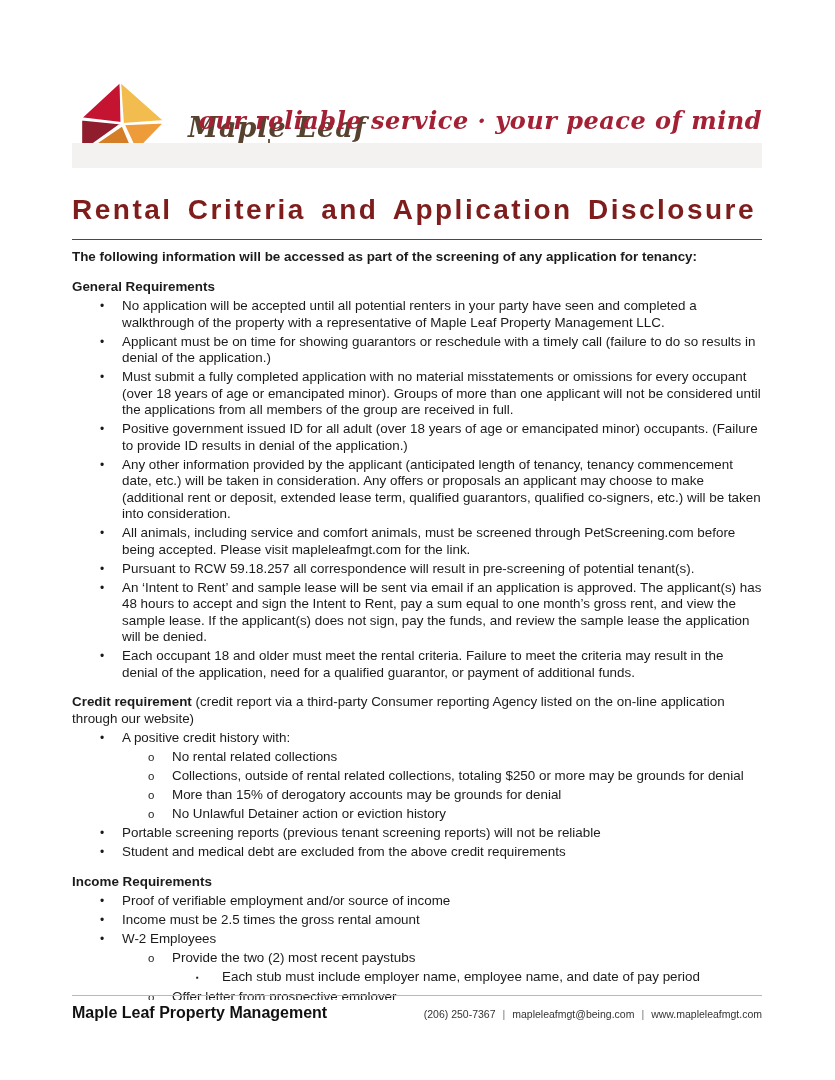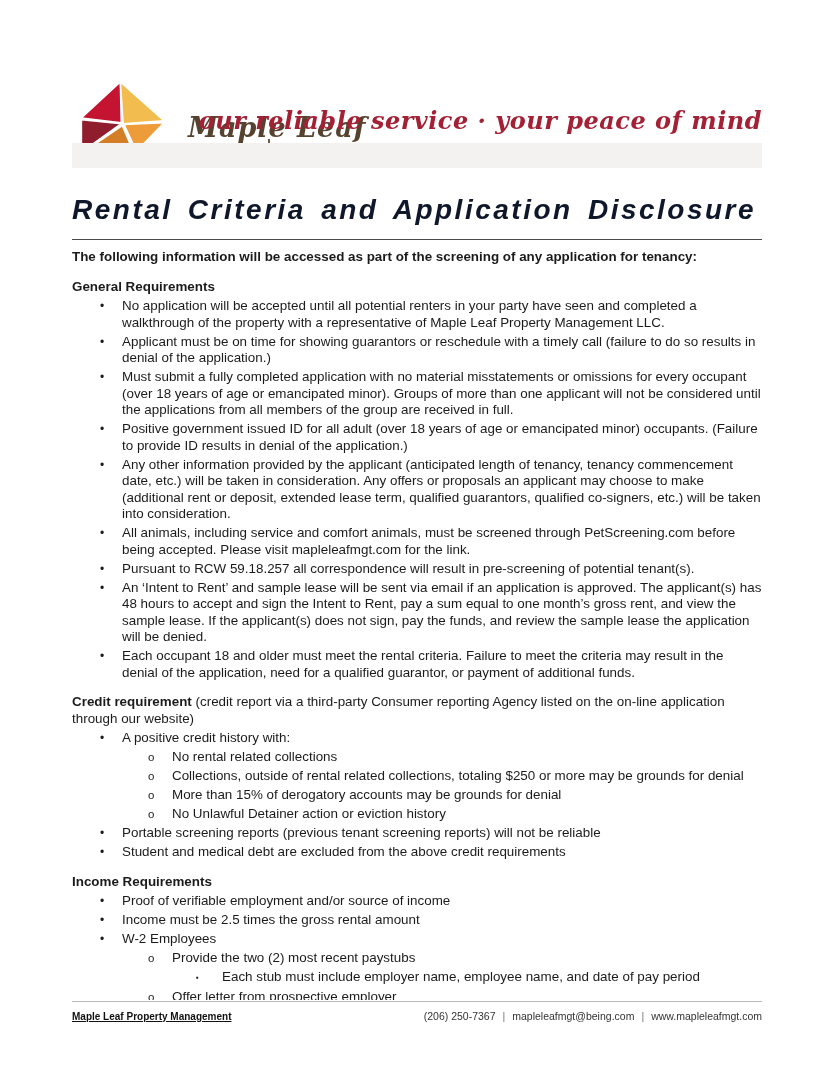--- a/index.html
+++ b/index.html
@@ -65,21 +65,21 @@
   .lvl1 .marker { width: 24px; margin-left: 76px; font-size: 11.5px; }
   .lvl2 .marker { width: 26px; margin-left: 124px; font-size: 8px; line-height: 16.5px; padding-top: 1px; }
   .li-text { flex: 1 1 auto; }
 
   
   .footer {
     position: absolute; left: 72px; bottom: 58px; width: 690px;
     border-top: 1.5px solid #b9b9b9; padding-top: 8px;
     display: flex; justify-content: space-between; align-items: baseline;
   }
-  .footer-company { font-size: 10px; font-weight: bold; color: #111; text-decoration: underline; }
+  .footer-company { font-size: 16px; font-weight: bold; color: #111; }
   .footer-contact { font-size: 10.5px; color: #333; display: flex; gap: 7px; align-items: flex-end; }
   .footer-sep { color: #777; }
 </style>
 </head>
 <body>
 
 <div class="page">
 
   <div class="header">
     <div class="logo-group">
@@ -96,21 +96,21 @@
           <span>PROPERTY</span>
           <span class="brand-stem"></span>
           <span>MANAGEMENT</span>
         </div>
       </div>
     </div>
     <div class="tagline" style="color: rgb(163, 32, 53);">our reliable service · your peace of mind</div>
     <div class="header-band"></div>
   </div>
 
-  <h1 class="doc-title" style="color: #0f172a; font-style: italic;">Rental Criteria and Application Disclosure</h1>
+  <h1 class="doc-title" style="color: #7f1d1d;">Rental Criteria and Application Disclosure</h1>
   <div class="title-rule"></div>
 
   <div class="doc-body">
     <p class="intro">The following information will be accessed as part of the screening of any application for tenancy:</p>
     <div id="sections">
         <div class="section">
           <p class="section-heading"><strong>General Requirements</strong></p>
           <div class="li lvl0">
             <span class="marker">•</span>
             <span class="li-text">No application will be accepted until all potential renters in your party have seen and completed a walkthrough of the property with a representative of Maple Leaf Property Management LLC.</span>

